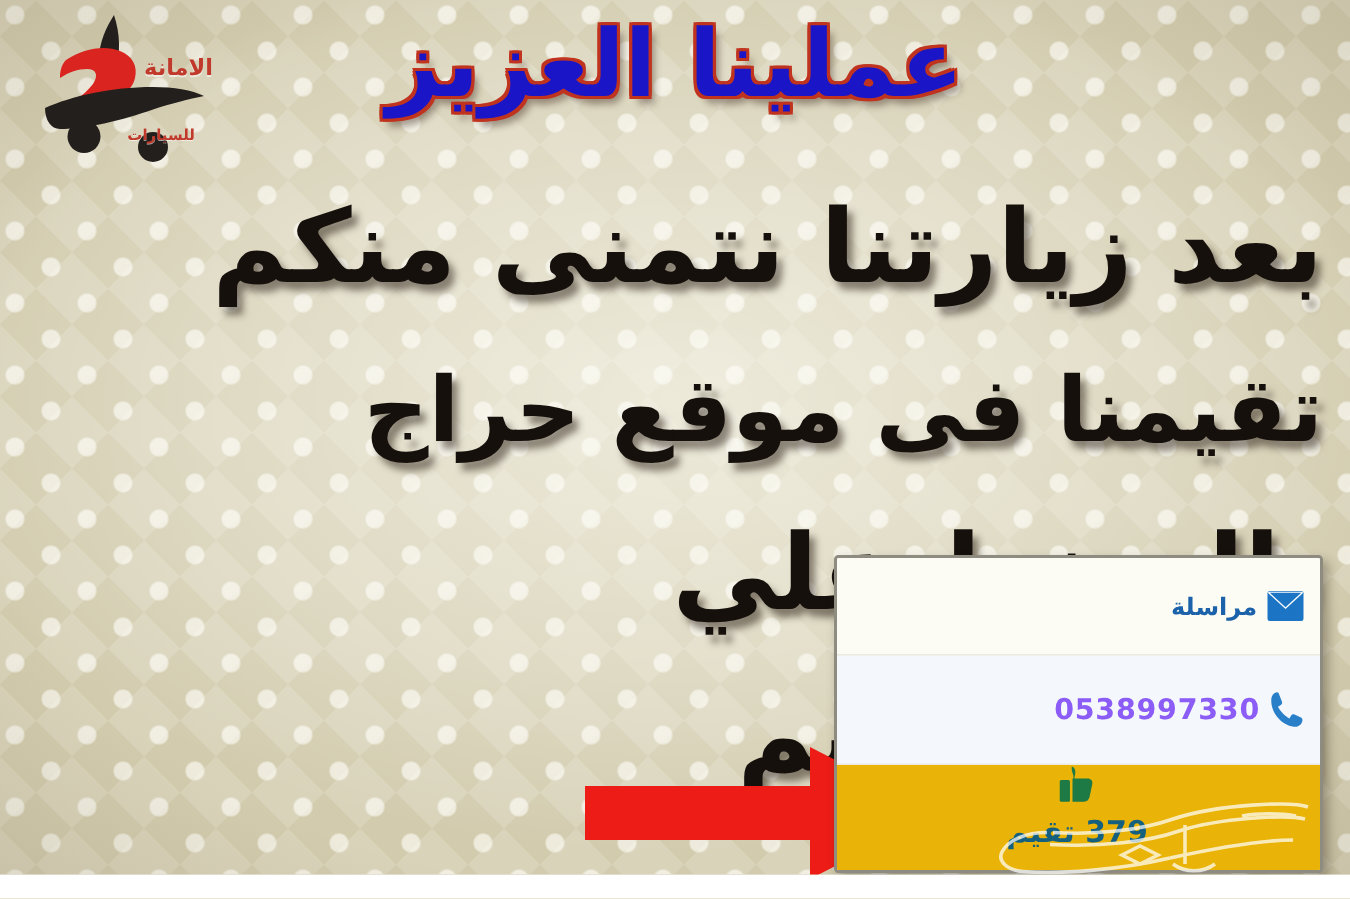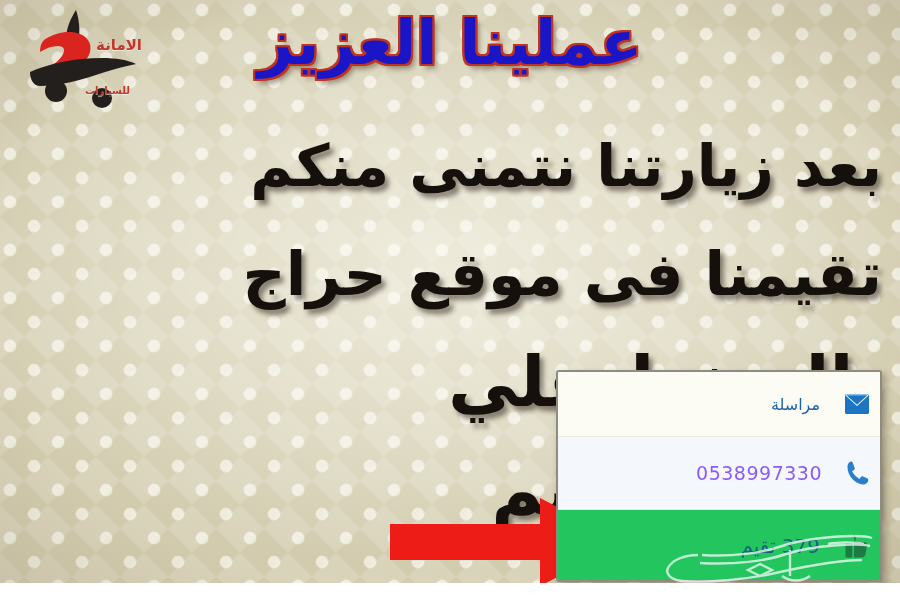--- a/index.html
+++ b/index.html
@@ -81,21 +81,21 @@
   }
   .body-line {
     font-family:"DejaVu Sans", sans-serif;
     font-weight:bold;
     color:#15100c;
     font-size:70px;
     line-height:108px;
     white-space:nowrap;
     text-shadow:4px 5px 5px rgba(40,28,18,0.50);
   }
-  .body-line.l1 { font-size:58px; }
+  .body-line.l1 { font-size:68px; }
   .body-line.l2 { font-size:60px; }
   .body-line.l3 { font-size:70px; padding-left:300px; }
   .body-line.l4 { font-size:70px; padding-left:330px; }
 
   
   #arrow {
     position:absolute; left:390px; top:496px;
     width:236px; height:92px;
   }
   #arrow svg { display:block; width:100%; height:100%; }
@@ -112,25 +112,26 @@
     direction:rtl;
   }
   .card-row {
     position:relative;
     display:flex;
     flex-direction:row;
     align-items:center;
     justify-content:flex-start;
     height:70px;
     padding:0 10px 0 8px;
-    gap:24px;
+    gap:6px;
+    font-weight:bold;
   }
   .card-row.row-msg   { background:#fdfcf4; height:64px; }
   .card-row.row-phone { background:#f4f7fb; height:74px; border-top:1px solid #eceade; border-bottom:1px solid #eceade; }
-  .card-row.row-rate  { background:#22c55e; height:72px; }
+  .card-row.row-rate  { background:#eab308; height:72px;flex-direction:column; }
 
   .row-icon { flex:0 0 auto; display:block; line-height:0; }
   .row-text {
     font-family:"DejaVu Sans", sans-serif;
     color:#1f5fa8;
     font-size:19px;
     direction:rtl;
     white-space:nowrap;
   }
   .row-text.msg   { font-size:16px; color:#1b62aa; }

